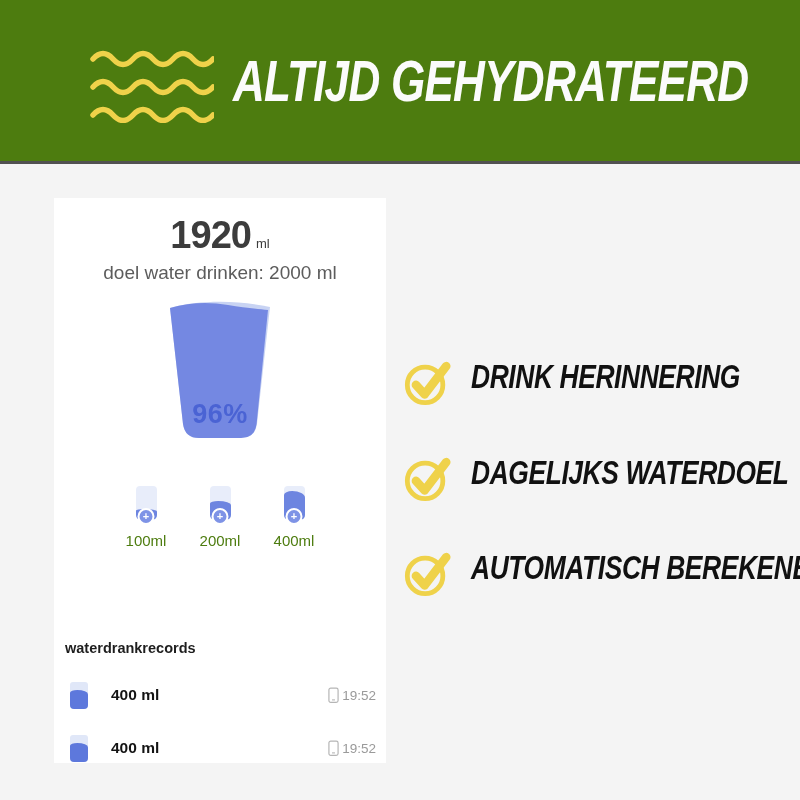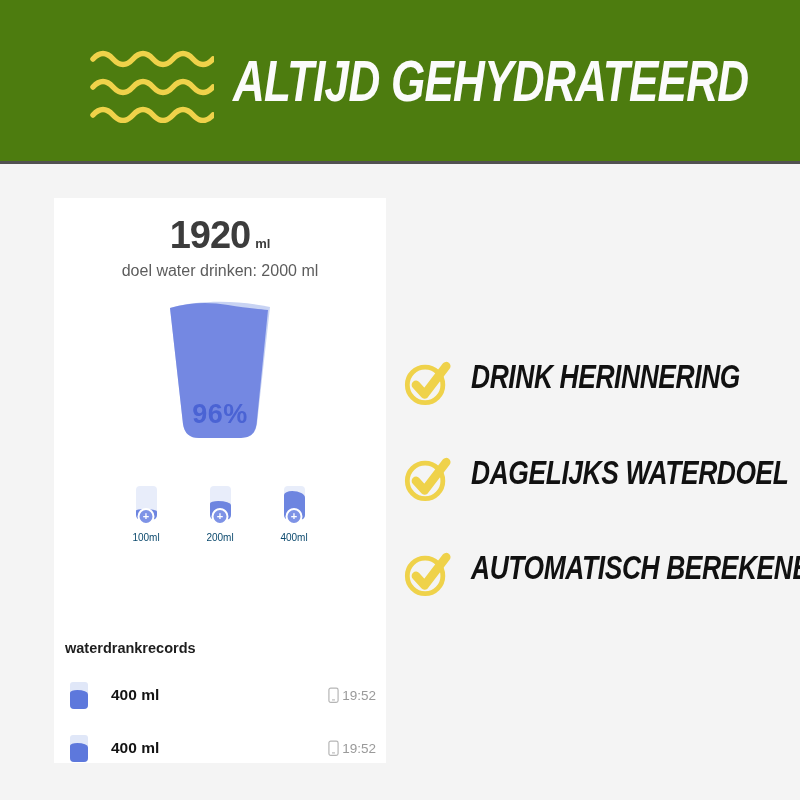--- a/index.html
+++ b/index.html
@@ -21,24 +21,24 @@
     letter-spacing:-1px;white-space:nowrap;
     transform:scaleX(0.76);transform-origin:left center;
   }
   
   .card{
     position:absolute;left:54px;top:198px;width:332px;height:565px;
     background:#ffffff;
   }
   .amount-wrap{position:absolute;top:16px;left:0;width:100%;text-align:center;}
   .amount{font-size:38px;font-weight:bold;color:#3c3c3c;letter-spacing:-1px;}
-  .amount-unit{font-size:13px;font-weight:bold;color:#3c3c3c;margin-left:5px;}
+  .amount-unit{font-size:13px;font-weight:normal;color:#3c3c3c;margin-left:5px;}
   .goal-text{
     position:absolute;top:64px;left:0;width:100%;text-align:center;
-    font-size:16px;color:#5c5c5c;
+    font-size:19px;color:#5c5c5c;
   }
   .cup-wrap{position:absolute;top:100px;left:50%;transform:translateX(-50%);width:124px;height:148px;}
   .cup-percent{
     position:absolute;bottom:16px;left:0;width:100%;text-align:center;
     font-size:27px;font-weight:bold;color:#4a63d4;letter-spacing:0.5px;
   }
   .cup-caption{
     position:absolute;top:252px;left:0;width:100%;text-align:center;
     font-size:13px;color:#abb9ef;
   }
@@ -58,21 +58,21 @@
   .mini-cup .water{
     position:absolute;bottom:0;left:0;width:100%;height:50%;
     background:#6d85e0;border-radius:45% 70% 0 0 / 16% 26% 0 0;
   }
   .plus-badge{
     position:absolute;bottom:-5px;left:50%;transform:translateX(-50%);
     width:13px;height:13px;border-radius:50%;
     background:#7e93e6;border:2px solid #ffffff;
     color:#ffffff;font-size:11px;line-height:12px;text-align:center;font-weight:bold;
   }
-  .quick-label{margin-top:12px;font-size:10px;color:#0c4a6e;}
+  .quick-label{margin-top:12px;font-size:15px;color:#4d7c0f;}
   
   .add-link{
     position:absolute;top:368px;left:0;width:100%;text-align:center;
     color:#7f92e8;font-size:18px;cursor:pointer;white-space:nowrap;
   }
   .add-plus{font-size:21px;font-weight:400;margin-right:2px;vertical-align:-1px;}
   
   .records-title{
     position:absolute;top:442px;left:11px;
     font-size:14.5px;font-weight:600;color:#1e1e1e;

